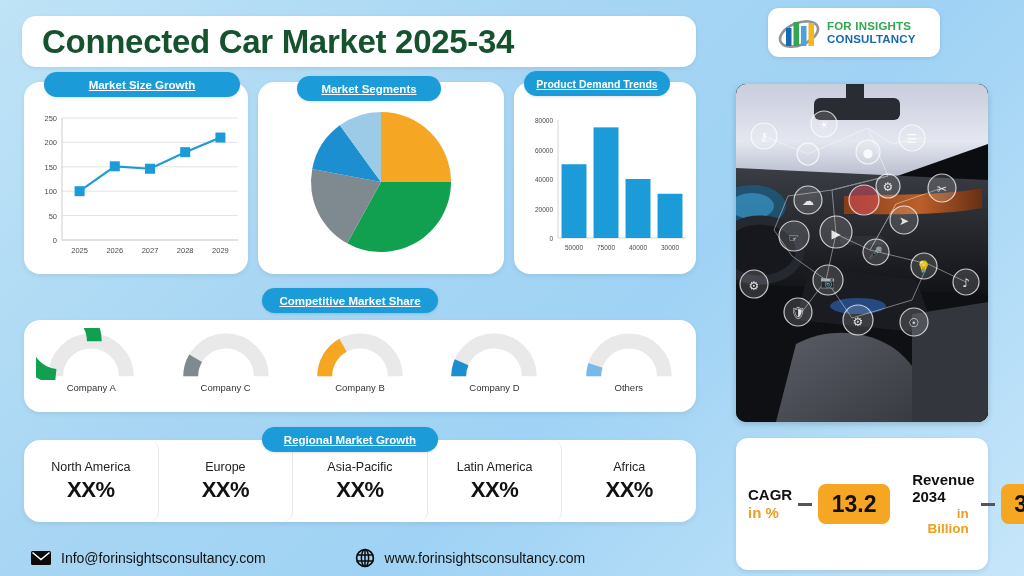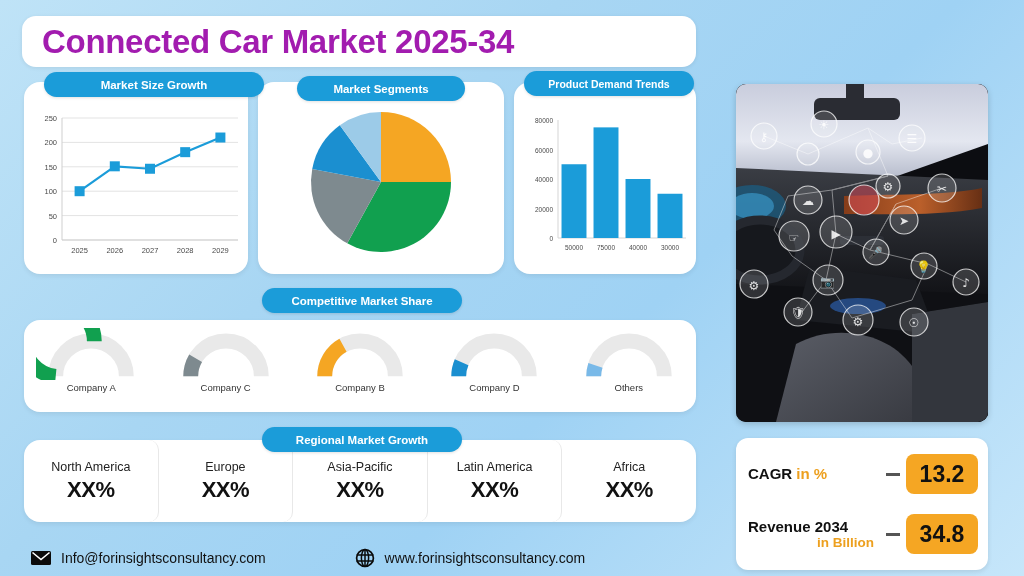--- a/index.html
+++ b/index.html
@@ -12,39 +12,40 @@
   .stage{position:absolute;inset:0;}
 
   
   .title-card{
     position:absolute;left:22px;top:16px;width:674px;height:51px;
     background:#ffffff;border-radius:14px;
     display:flex;align-items:center;
     box-shadow:0 1px 4px rgba(0,0,0,.08);
   }
   .title-text{
-    font-size:33px;font-weight:bold;color:#a21caf;letter-spacing:-.3px;
+    font-size:33px;font-weight:bold;color:#14532d;letter-spacing:-.3px;
     padding-left:20px;white-space:nowrap;
   }
   .logo-card{
     position:absolute;left:768px;top:8px;width:172px;height:49px;
     background:#fff;border-radius:11px;display:flex;align-items:center;
     box-shadow:0 1px 4px rgba(0,0,0,.10);
   }
   .logo-mark{position:relative;width:46px;height:36px;margin-left:8px;flex:0 0 auto;}
   .logo-text{margin-left:5px;line-height:1.05;}
   .logo-l1{font-size:11.5px;font-weight:bold;color:#2fa84f;letter-spacing:.2px;}
   .logo-l2{font-size:11.5px;font-weight:bold;color:#1668b3;letter-spacing:.2px;}
 
   
   .pill{
     position:absolute;background:#1b9cd9;color:#fff;border-radius:14px;
     font-size:11.5px;font-weight:bold;display:flex;align-items:center;justify-content:center;
-    padding:0 14px;height:25px;white-space:nowrap;z-index:5;
+    padding:0 2px;height:25px;white-space:nowrap;z-index:5;
     box-shadow:0 1px 3px rgba(0,0,0,.12);
+    text-decoration:underline;
   }
   .card{position:absolute;background:#fff;border-radius:16px;box-shadow:0 2px 5px rgba(0,0,0,.07);}
 
   
   #card-line{left:24px;top:82px;width:224px;height:192px;}
   #card-pie{left:258px;top:82px;width:246px;height:192px;}
   #card-bar{left:514px;top:82px;width:182px;height:192px;}
 
   .axis-lbl{font-size:7.5px;fill:#4a4a4a;font-family:"Liberation Sans",sans-serif;}
   .axis-lbl-b{font-size:6.5px;fill:#4a4a4a;font-family:"Liberation Sans",sans-serif;}
@@ -70,21 +71,21 @@
   .f-item.web{margin-left:88px;}
   .f-ico{width:22px;height:22px;margin-right:9px;flex:0 0 auto;}
 
   
   .photo-card{
     position:absolute;left:736px;top:84px;width:252px;height:338px;
     border-radius:10px;overflow:hidden;background:#1b1d22;
     box-shadow:0 2px 6px rgba(0,0,0,.18);
   }
   .stats-card{position:absolute;left:736px;top:438px;width:252px;height:120px;background:#fff;border-radius:12px;
-    box-shadow:0 2px 5px rgba(0,0,0,.10);display:flex;flex-direction:column;justify-content:space-around;padding:6px 0;}
+    box-shadow:0 2px 5px rgba(0,0,0,.10);display:flex;flex-direction:row;justify-content:space-around;padding:6px 0;}
   .stat-row{display:flex;align-items:center;padding:0 10px 0 12px;}
   .stat-lbl{flex:1;line-height:1.15;}
   .stat-l1{font-size:15px;font-weight:bold;color:#111;}
   .stat-l1 .accent{color:#eda01f;}
   .stat-l2{font-size:13.5px;font-weight:bold;color:#eda01f;text-align:right;padding-right:6px;}
   .dash{width:14px;height:3px;background:#555;margin:0 6px;flex:0 0 auto;}
   .stat-box{
     background:#f5a623;border-radius:8px;width:72px;height:40px;
     display:flex;align-items:center;justify-content:center;
     font-size:23px;font-weight:bold;color:#111;flex:0 0 auto;
@@ -92,20 +93,35 @@
 </style>
 </head>
 <body>
 
 <div class="stage">
 
   <div class="title-card">
     <div class="title-text">Connected Car Market 2025-34</div>
   </div>
 
+  <div class="logo-card">
+    <div class="logo-mark">
+      <svg width="46" height="36" viewBox="0 0 46 36">
+        <ellipse cx="23" cy="19" rx="20" ry="11" fill="none" stroke="#8f9499" stroke-width="2.6" transform="rotate(-22 23 19)"></ellipse>
+        <rect x="10" y="13" width="5.5" height="18" fill="#1668b3"></rect>
+        <rect x="17.5" y="7" width="5.5" height="24" fill="#2fa84f"></rect>
+        <rect x="25" y="11" width="5.5" height="20" fill="#4aa3db"></rect>
+        <rect x="32.5" y="8" width="5.5" height="23" fill="#f5b81c"></rect>
+      </svg>
+    </div>
+    <div class="logo-text">
+      <div class="logo-l1">FOR INSIGHTS</div>
+      <div class="logo-l2">CONSULTANCY</div>
+    </div>
+  </div>
 
   <div class="card" id="card-line"></div>
   <div class="pill" style="left:44px;top:72px;width:192px;">Market Size Growth</div>
   <svg style="position:absolute;left:24px;top:104px;" width="224" height="168">
     <g id="line-chart-g">
         <line x1="38" y1="136" x2="214" y2="136" stroke="#e3e3e3" stroke-width="1"></line>
         <text x="33" y="139" text-anchor="end" class="axis-lbl">0</text>
         <line x1="38" y1="111.6" x2="214" y2="111.6" stroke="#e3e3e3" stroke-width="1"></line>
         <text x="33" y="114.6" text-anchor="end" class="axis-lbl">50</text>
         <line x1="38" y1="87.19999999999999" x2="214" y2="87.19999999999999" stroke="#e3e3e3" stroke-width="1"></line>

